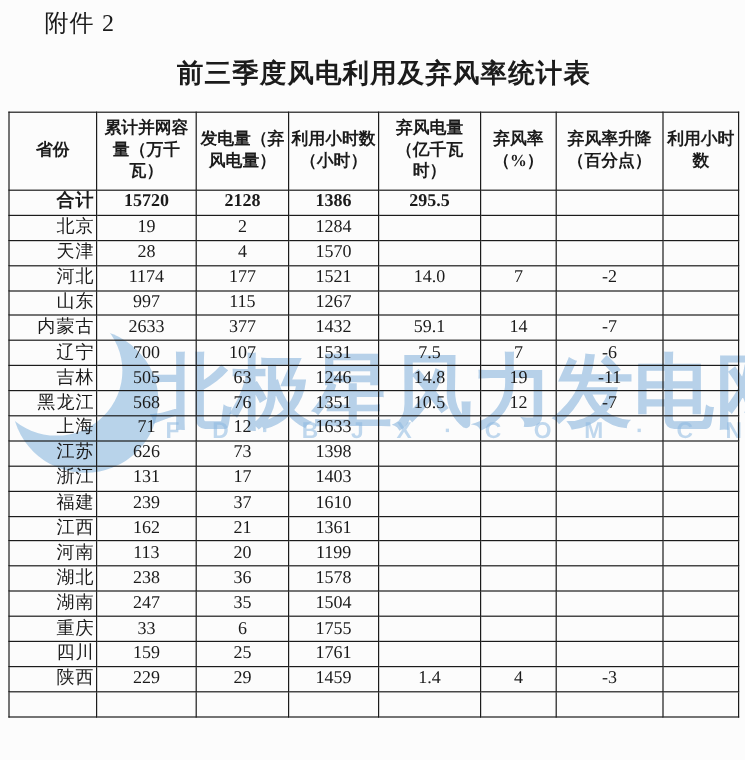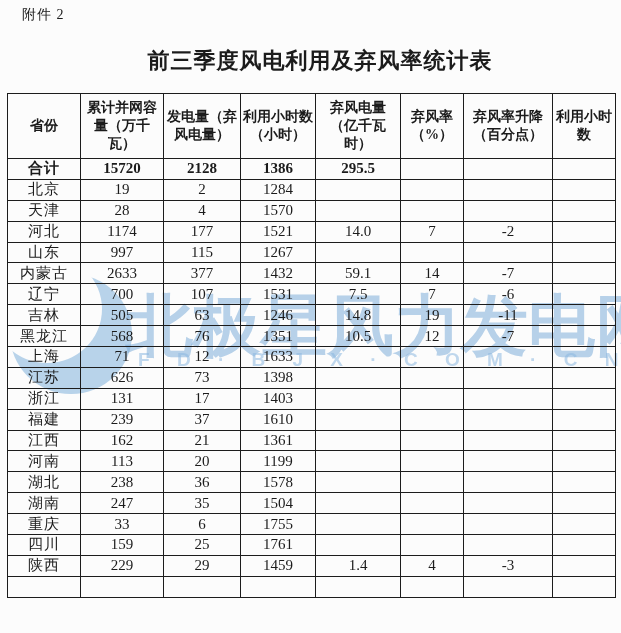--- a/index.html
+++ b/index.html
@@ -52,22 +52,22 @@
     white-space: nowrap;
     color: rgba(140, 184, 224, 0.55);
   }
   
   .content-layer {
     position: absolute; inset: 0;
     z-index: 1;
   }
   .attachment-label {
     position: absolute;
-    left: 22px; top: 6px;
-    font-size: 14px;
+    left: 37px; top: 6px;
+    font-size: 20px;
     letter-spacing: 1px;
   }
   .doc-title {
     position: absolute;
     left: 0; top: 46px;
     width: 640px;
     text-align: center;
     font-size: 22px;
     font-weight: bold;
     letter-spacing: 1px;
@@ -92,21 +92,21 @@
     height: 64px;
     font-size: 14px;
     font-weight: bold;
     line-height: 1.3;
   }
   table.stats tbody td {
     height: 19.9px;
     font-size: 15px;
     line-height: 1;
   }
-  table.stats .province { letter-spacing: 1px; }
+  table.stats .province { letter-spacing: 1px; text-align: right; }
   table.stats .total-row td { font-weight: bold; }
 </style>
 </head>
 <body>
 
 <div class="watermark-layer">
   <div class="wm-circle"></div>
   <div class="wm-circle-carve"></div>
   <div class="wm-text">北极星风力发电网</div>
   <div class="wm-subtext">F D · B J X · C O M · C N</div>

